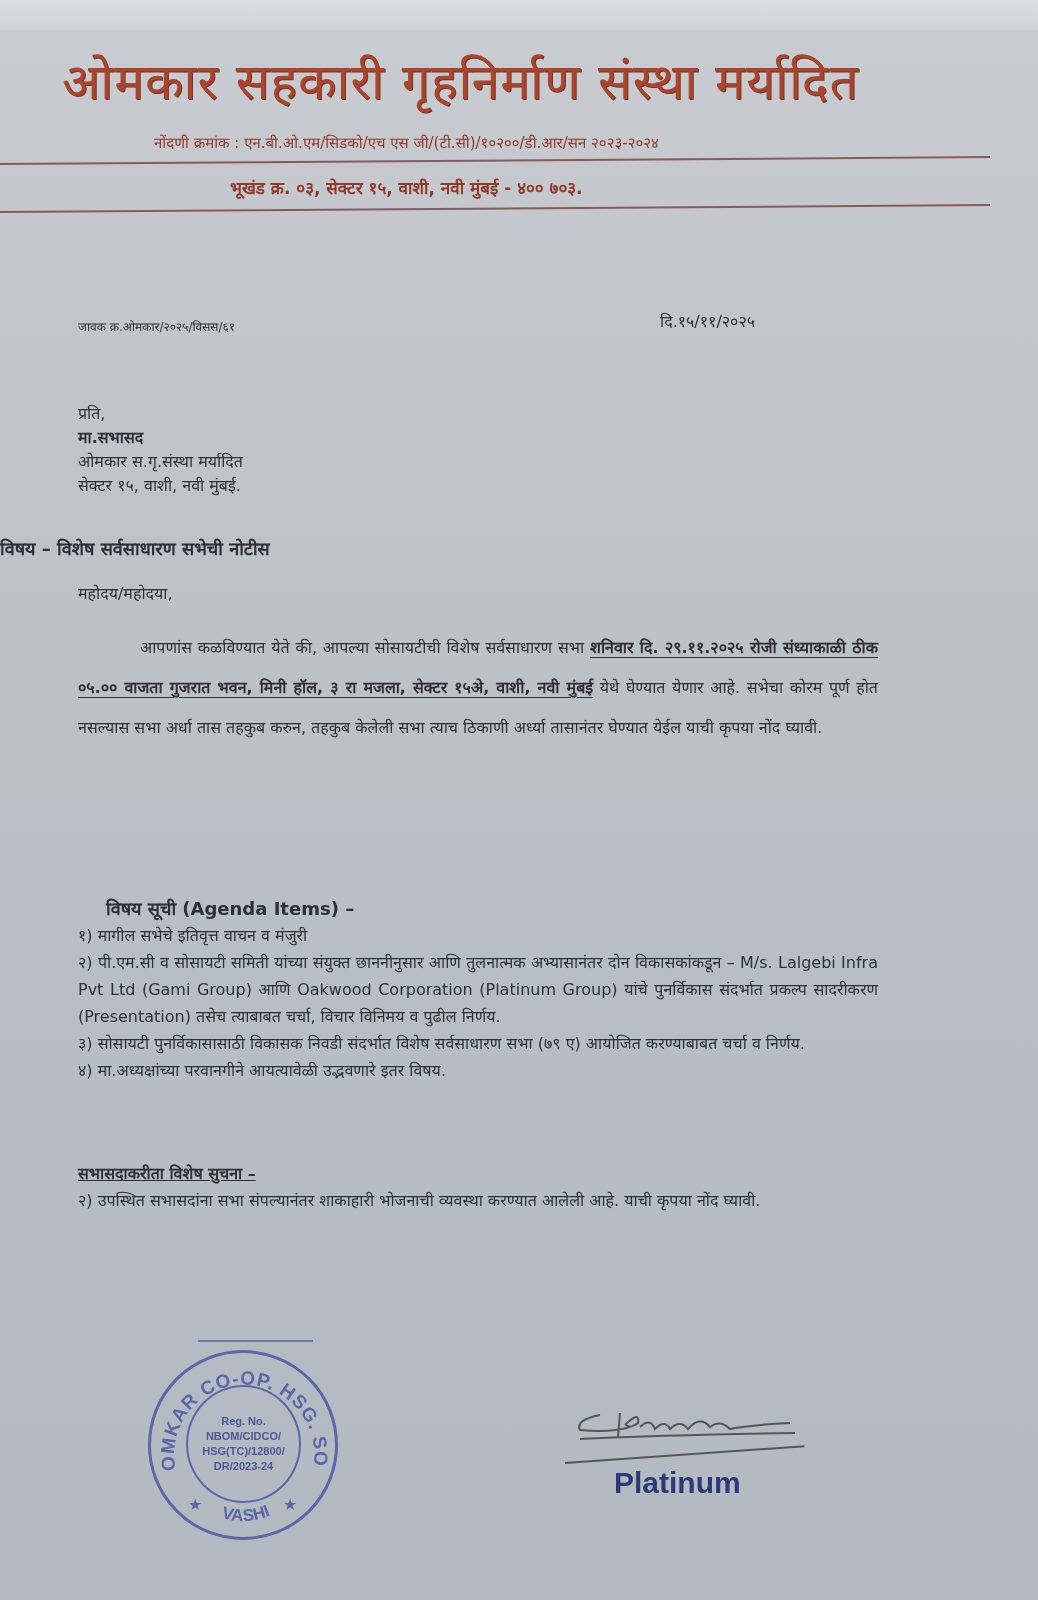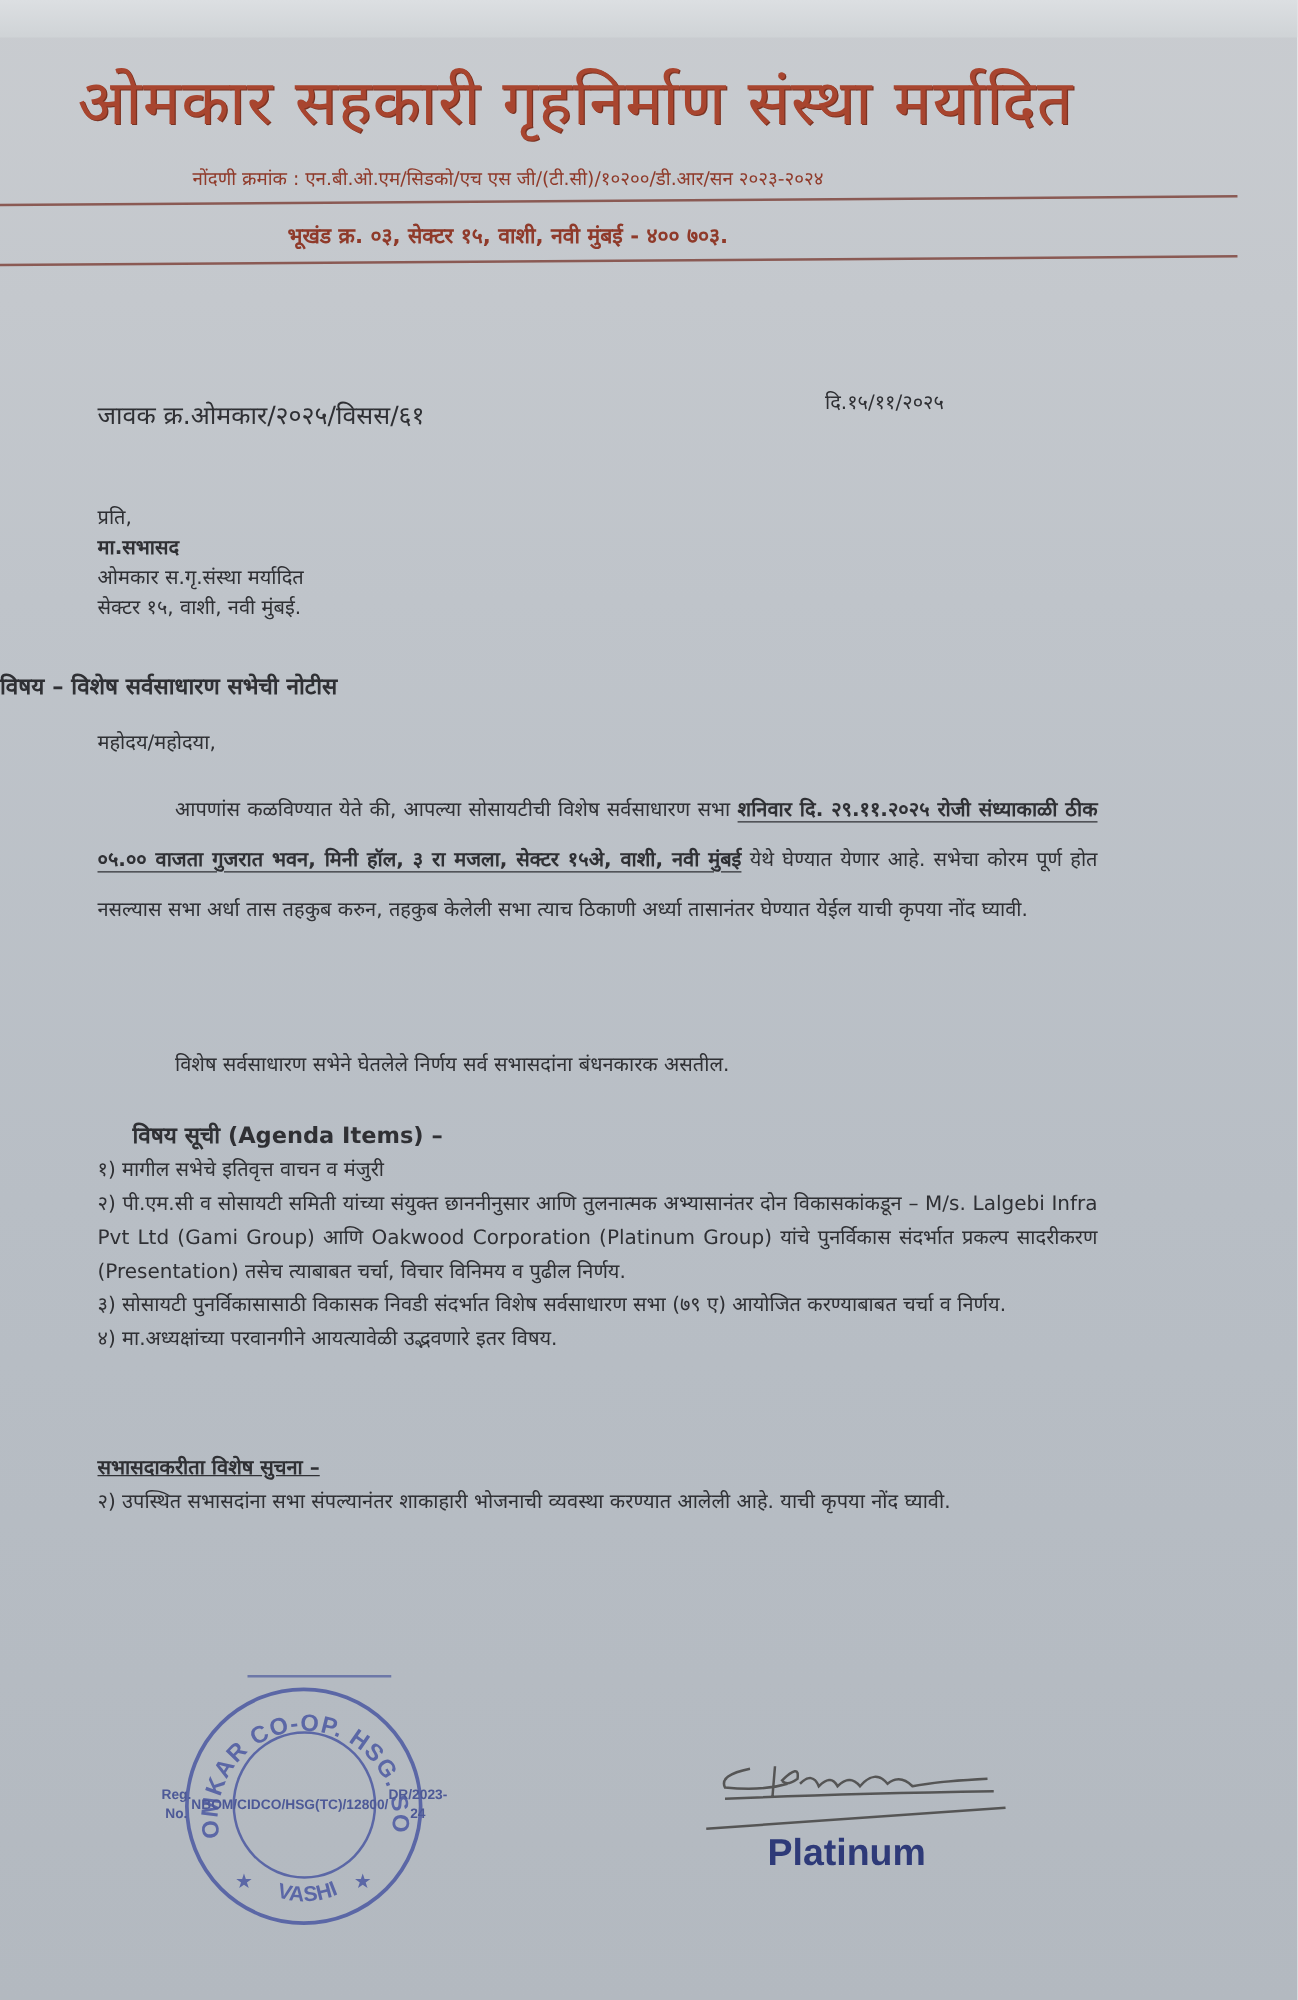--- a/index.html
+++ b/index.html
@@ -26,21 +26,21 @@
     position: absolute; left: 128px; top: 132px;
     font-size: 15px; color: #8f3a2a; white-space: nowrap; margin-left: 26px;
   }
   .rule { position: absolute; height: 2px; background: #8a5a54; }
   .rule1 { left: 0; top: 163px; width: 990px; transform: rotate(-0.4deg); transform-origin: left; }
   .rule2 { left: 0; top: 211px; width: 990px; transform: rotate(-0.4deg); transform-origin: left; }
   .address-line {
     position: absolute; left: 230px; top: 176px;
     font-size: 17px; font-weight: bold; color: #8f3a2a; white-space: nowrap;
   }
-  .ref-no { position: absolute; left: 78px; top: 318px; font-size: 20px; }
+  .ref-no { position: absolute; left: 78px; top: 318px; font-size: 12px; }
   .date { position: absolute; left: 660px; top: 310px; font-size: 16px; }
   .recipient { position: absolute; left: 78px; top: 402px; font-size: 16px; line-height: 24px; }
   .recipient .bold { font-weight: bold; }
   .subject {
     position: absolute; left: 0; width: 940px; top: 536px; text-align: left;
     font-size: 18px; font-weight: bold;
   }
   .salutation { position: absolute; left: 78px; top: 582px; font-size: 16px; }
   .para {
     position: absolute; left: 78px; width: 800px; top: 628px;
@@ -56,21 +56,21 @@
   .notes .heading { text-decoration: underline; font-weight: bold; }
   .notes .item { text-align: justify; }
   .stamp-line { position: absolute; left: 198px; top: 1340px; width: 115px; height: 2px; background: #6d78a8; }
   .stamp {
     position: absolute; left: 148px; top: 1350px; width: 190px; height: 190px;
     border: 3px solid #5b67a6; border-radius: 50%; box-sizing: border-box;
   }
   .stamp-inner {
     position: absolute; left: 35px; top: 32px; width: 115px; height: 118px;
     border: 2px solid #5b67a6; border-radius: 50%; box-sizing: border-box;
-    display: flex; flex-direction: row; align-items: center; justify-content: center;
+    display: flex; flex-direction: column; align-items: center; justify-content: center;
     font-family: "Liberation Sans", sans-serif; font-weight: bold; font-size: 11px;
     color: #4d5997; line-height: 15px; text-align: center;
   }
   .stamp svg { position: absolute; left: -3px; top: -3px; }
   .signature { position: absolute; left: 570px; top: 1405px; }
   .sign-line { position: absolute; left: 565px; top: 1462px; width: 240px; height: 2px; background: #555; transform: rotate(-4deg); transform-origin: left; }
   .secretary {
     position: absolute; left: 614px; top: 1466px;
     font-family: "Liberation Sans", sans-serif; font-weight: bold; font-size: 30px; color: #2e3a78;
   }
@@ -97,21 +97,20 @@
     <div>सेक्टर १५, वाशी, नवी मुंबई.</div>
   </div>
 
   <div class="subject">विषय – विशेष सर्वसाधारण सभेची नोटीस</div>
   <div class="salutation">महोदय/महोदया,</div>
 
   <div class="para">
     <span>आपणांस कळविण्यात येते की, आपल्या सोसायटीची विशेष सर्वसाधारण सभा </span><u><b>शनिवार दि. २९.११.२०२५ रोजी संध्याकाळी ठीक ०५.०० वाजता गुजरात भवन, मिनी हॉल, ३ रा मजला, सेक्टर १५अे, वाशी, नवी मुंबई</b></u><span> येथे घेण्यात येणार आहे. सभेचा कोरम पूर्ण होत नसल्यास सभा अर्धा तास तहकुब करुन, तहकुब केलेली सभा त्याच ठिकाणी अर्ध्या तासानंतर घेण्यात येईल याची कृपया नोंद घ्यावी.</span>
   </div>
 
-  <div class="para2">विशेष सर्वसाधारण सभेने घेतलेले निर्णय सर्व सभासदांना बंधनकारक असतील.</div>
 
   <div class="agenda">
     <div class="heading">विषय सूची (Agenda Items) –</div>
     <div class="item">१) मागील सभेचे इतिवृत्त वाचन व मंजुरी</div>
     <div class="item">२) पी.एम.सी व सोसायटी समिती यांच्या संयुक्त छाननीनुसार आणि तुलनात्मक अभ्यासानंतर दोन विकासकांकडून – M/s. Lalgebi Infra Pvt Ltd (Gami Group) आणि Oakwood Corporation (Platinum Group) यांचे पुनर्विकास संदर्भात प्रकल्प सादरीकरण (Presentation) तसेच त्याबाबत चर्चा, विचार विनिमय व पुढील निर्णय.</div>
     <div class="item">३) सोसायटी पुनर्विकासासाठी विकासक निवडी संदर्भात विशेष सर्वसाधारण सभा (७९ ए) आयोजित करण्याबाबत चर्चा व निर्णय.</div>
     <div class="item">४) मा.अध्यक्षांच्या परवानगीने आयत्यावेळी उद्भवणारे इतर विषय.</div>
   </div>
 
   <div class="notes">

